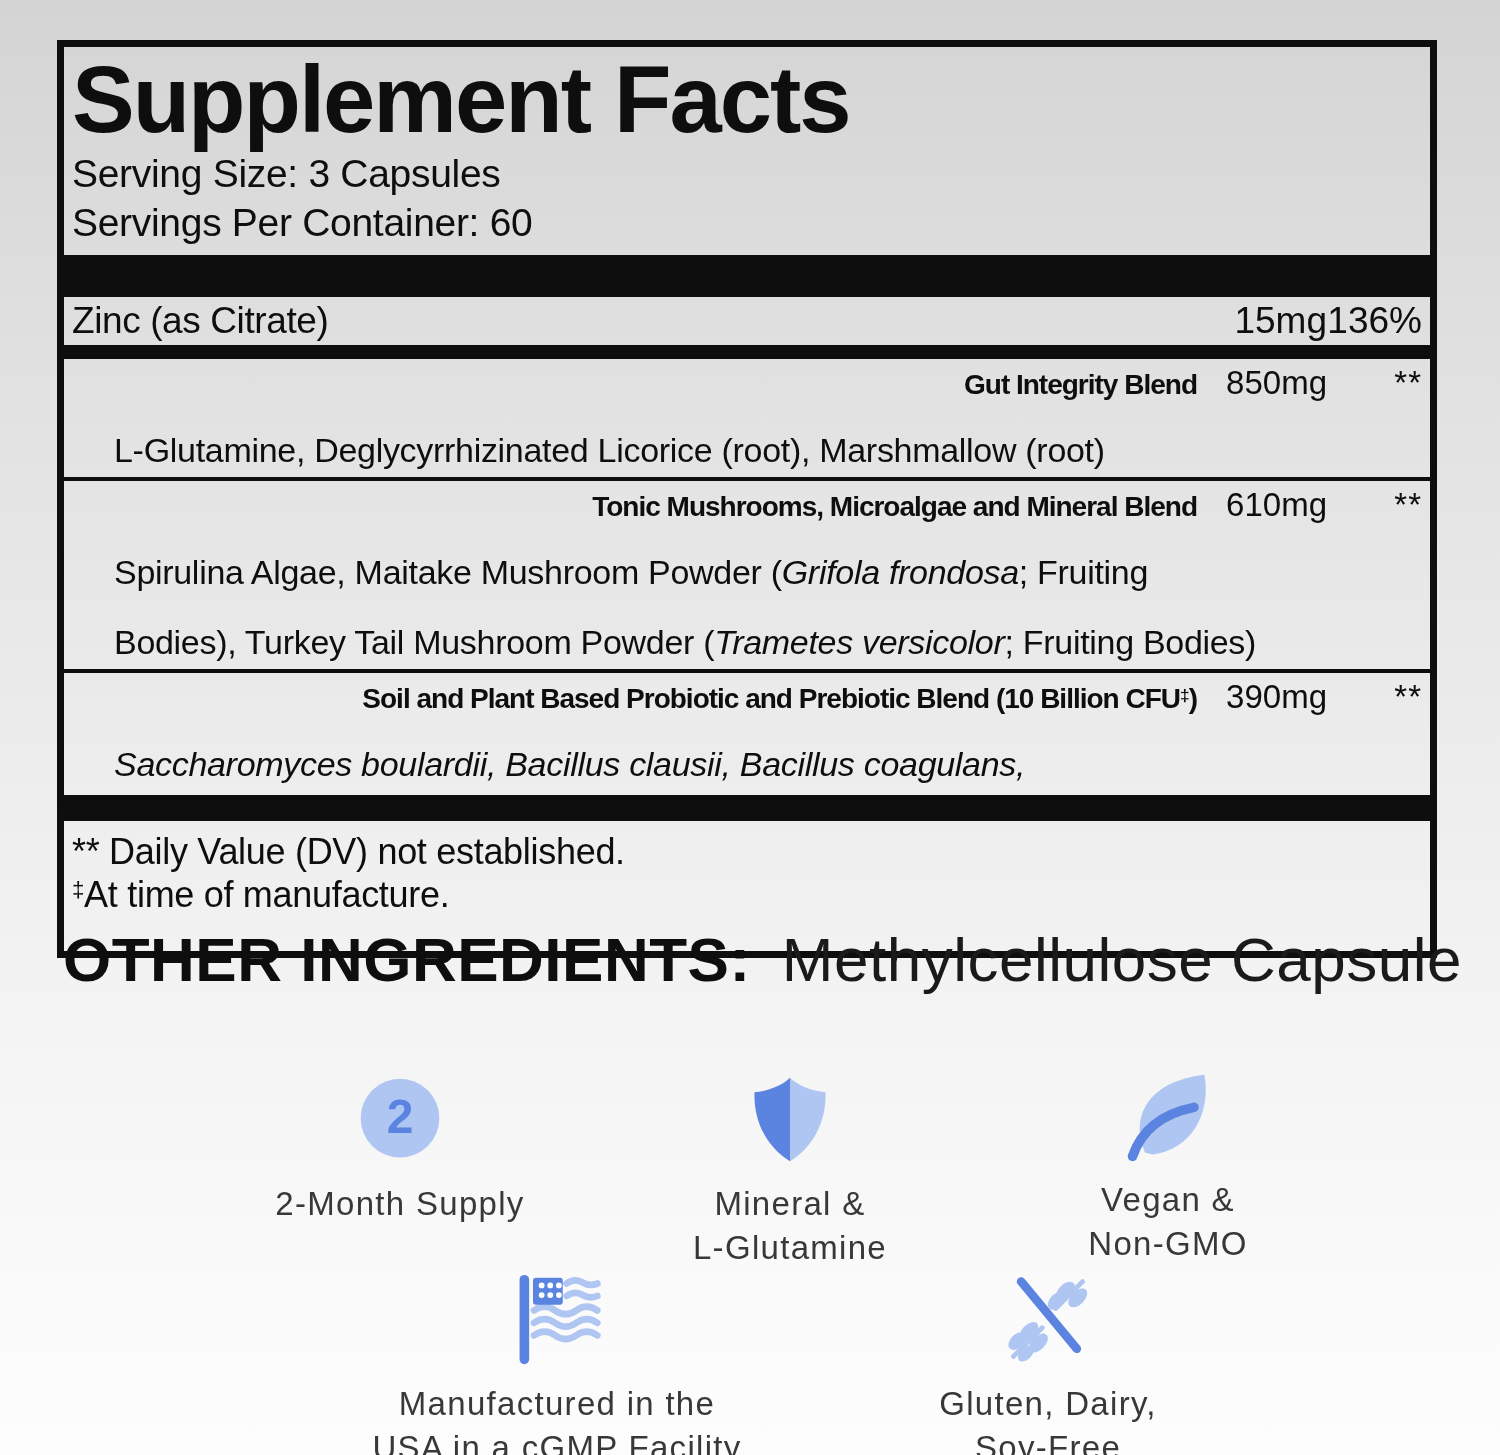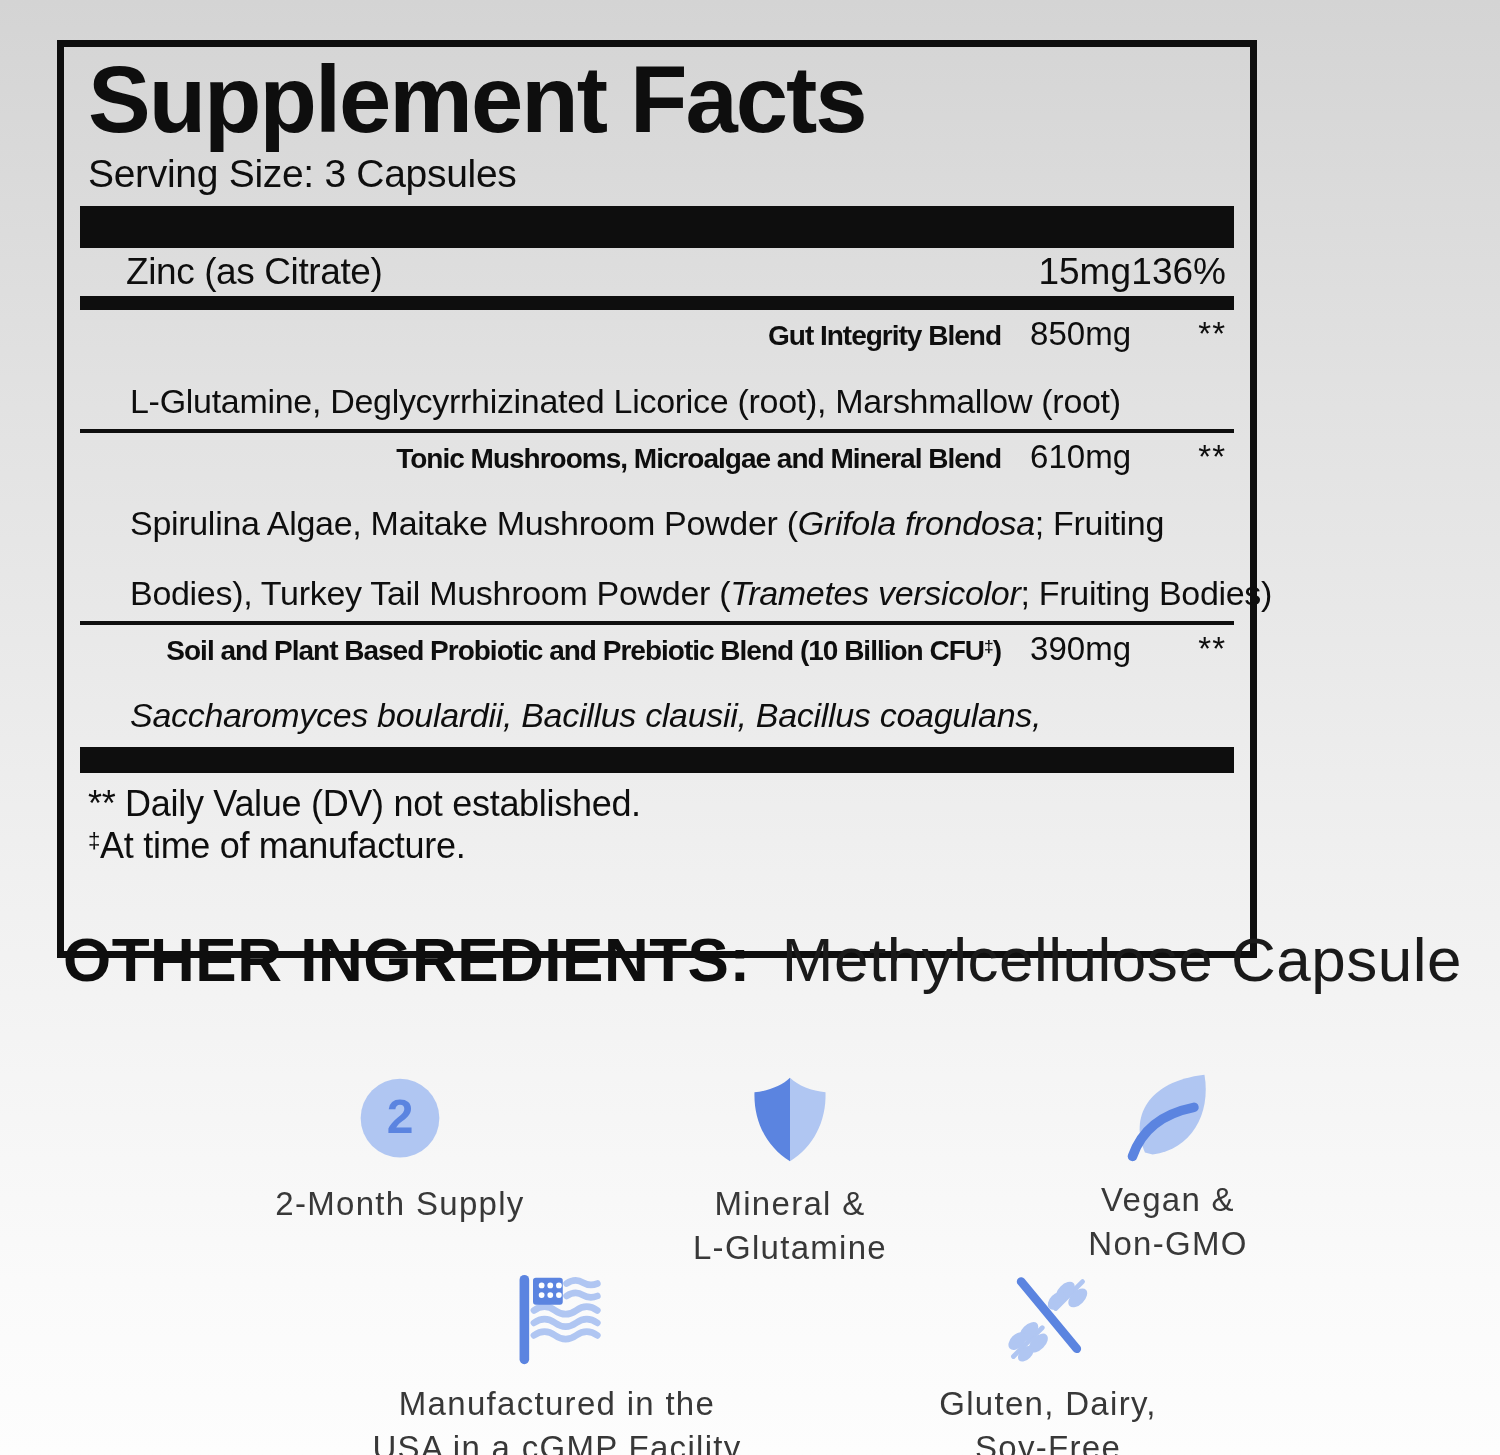--- a/index.html
+++ b/index.html
@@ -6,40 +6,40 @@
   .page{
     position:relative;
     width:1500px;height:1455px;
     overflow:hidden;
     background:linear-gradient(180deg,#d4d4d4 0%,#e2e2e2 28%,#f0f0f0 60%,#fafafa 88%,#fdfdfd 100%);
     font-family:"Liberation Sans",sans-serif;
     color:var(--ink,#0e0e0e);
   }
   
   .panel{
-    position:absolute;left:57px;top:40px;width:1200px;height:918px;
+    position:absolute;left:57px;top:40px;width:1380px;height:918px;
     border:7px solid var(--ink,#0e0e0e);box-sizing:border-box;
-    padding:0 24px;
+    padding:0 8px;
   }
   .panel-title{
     margin:6px 0 0 0;font-size:94px;font-weight:bold;
     letter-spacing:-2px;line-height:1.0;color:var(--ink,#0e0e0e);
   }
   .serving{font-size:39px;line-height:1.2;margin-top:4px;letter-spacing:-0.3px;}
   .serving:nth-of-type(2){margin-top:2px;}
   .bar{background:var(--ink,#0e0e0e);margin:0 -8px;}
   .bar-lg{height:24px;margin-top:8px;}
   .bar-md{height:18px;}
   .bar-sm{height:14px;}
   .foot-bar{height:26px;margin-top:10px;}
   .colhead{position:relative;height:46px;line-height:48px;font-size:36px;}
   .colhead .amt-head{display:block;text-align:center;}
   .colhead .dv-head{position:absolute;right:0;top:0;}
   .row{display:flex;align-items:baseline;font-size:37px;line-height:1.1;padding:4px 0;}
-  .row .nm{flex:1;white-space:nowrap;letter-spacing:-0.4px;margin-left:38px;}
+  .row .nm{flex:1;white-space:nowrap;letter-spacing:-0.4px;}
   .row .amt{width:130px;text-align:right;}
   .row .dv{width:95px;text-align:right;}
   .blend{padding:6px 0 0 0;}
   .blend .nm{font-weight:bold;font-size:28px;letter-spacing:-1px;text-align:right;}
   .blend .amt,.blend .dv{font-size:33px;}
   .dv.stars{font-size:33px;letter-spacing:1px;}
   .sup{font-size:0.62em;position:relative;top:-0.45em;}
   .sub{font-size:34px;line-height:1.26;padding-left:42px;letter-spacing:-0.3px;white-space:nowrap;margin-top:27px;}
   .thin{border:none;border-top:4px solid var(--ink,#0e0e0e);margin:6px -8px 0 -8px;}
   .footnote{font-size:36px;line-height:1.17;margin-top:10px;letter-spacing:-0.3px;}
@@ -60,20 +60,21 @@
   #badge-free{left:828px;top:1272px;}
 </style>
 </head>
 <body>
 
 <div class="page">
 
   <section class="panel">
     <h1 class="panel-title">Supplement Facts</h1>
     <div class="serving">Serving Size: 3 Capsules</div>
+    <div class="serving">Servings Per Container: 60</div>
 
     <div class="bar bar-lg"></div>
 
 
     <div class="bar bar-md"></div>
 
     <div class="row">
       <span class="nm">Zinc (as Citrate)</span>
       <span class="amt">15mg</span>
       <span class="dv">136%</span>

